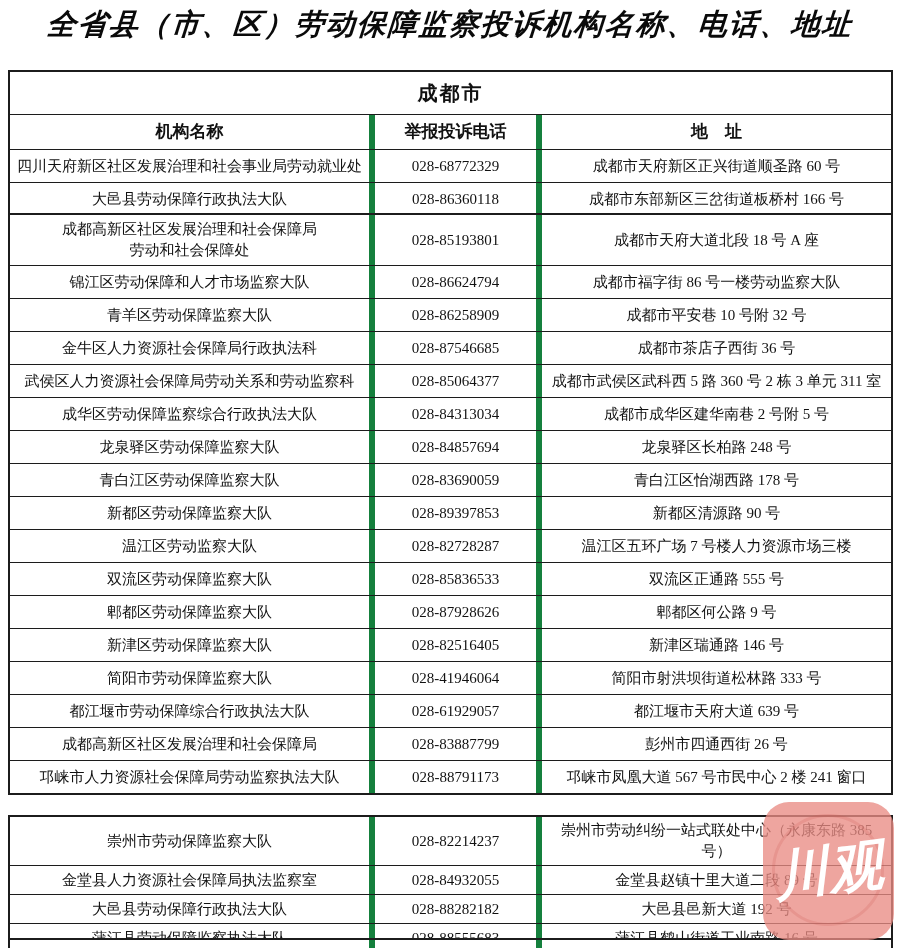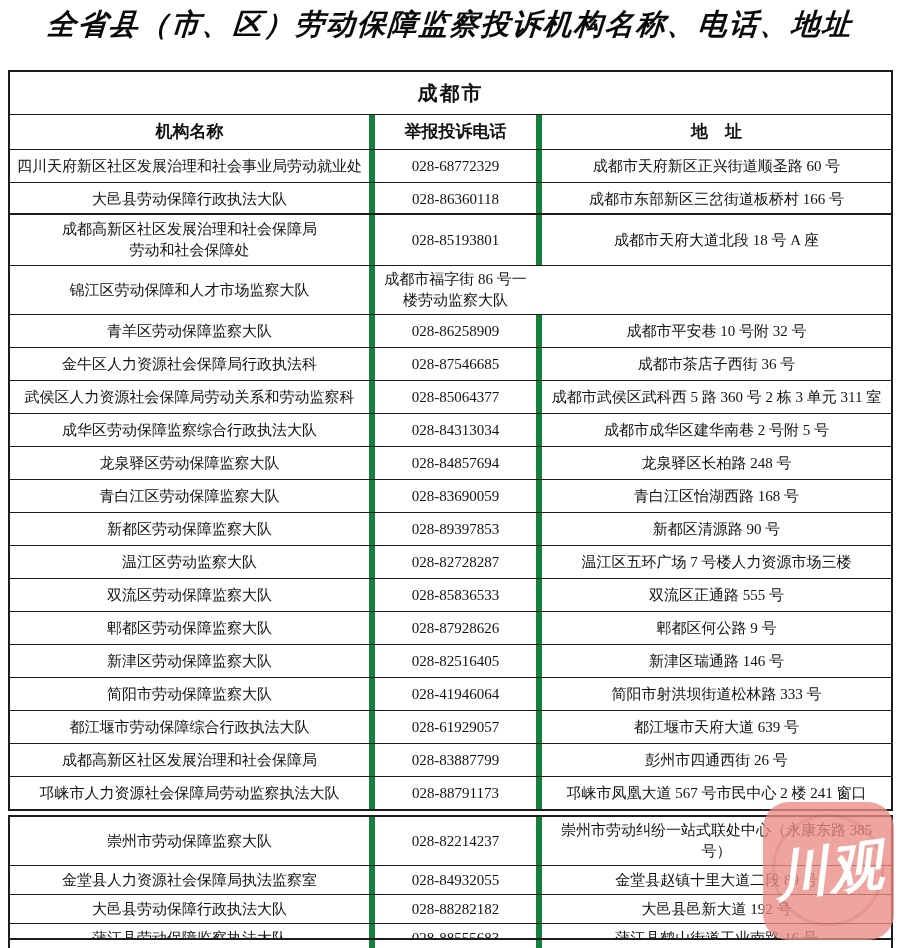--- a/index.html
+++ b/index.html
@@ -125,20 +125,21 @@
 
 <div class="tbl" id="tableB" style="top:213px;">
     <div class="row data">
       <div class="cell inst">成都高新区社区发展治理和社会保障局
 劳动和社会保障处</div>
       <div class="cell phone">028-85193801</div>
       <div class="cell addr">成都市天府大道北段 18 号 A 座</div>
     </div>
     <div class="row data">
       <div class="cell inst">锦江区劳动保障和人才市场监察大队</div>
+      <div class="cell phone">028-86624794</div>
       <div class="cell addr">成都市福字街 86 号一楼劳动监察大队</div>
     </div>
     <div class="row data">
       <div class="cell inst">青羊区劳动保障监察大队</div>
       <div class="cell phone">028-86258909</div>
       <div class="cell addr">成都市平安巷 10 号附 32 号</div>
     </div>
     <div class="row data">
       <div class="cell inst">金牛区人力资源社会保障局行政执法科</div>
       <div class="cell phone">028-87546685</div>
@@ -155,21 +156,21 @@
       <div class="cell addr">成都市成华区建华南巷 2 号附 5 号</div>
     </div>
     <div class="row data">
       <div class="cell inst">龙泉驿区劳动保障监察大队</div>
       <div class="cell phone">028-84857694</div>
       <div class="cell addr">龙泉驿区长柏路 248 号</div>
     </div>
     <div class="row data">
       <div class="cell inst">青白江区劳动保障监察大队</div>
       <div class="cell phone">028-83690059</div>
-      <div class="cell addr">青白江区怡湖西路 168 号</div>
+      <div class="cell addr">青白江区怡湖西路 178 号</div>
     </div>
     <div class="row data">
       <div class="cell inst">新都区劳动保障监察大队</div>
       <div class="cell phone">028-89397853</div>
       <div class="cell addr">新都区清源路 90 号</div>
     </div>
     <div class="row data">
       <div class="cell inst">温江区劳动监察大队</div>
       <div class="cell phone">028-82728287</div>
       <div class="cell addr">温江区五环广场 7 号楼人力资源市场三楼</div>

